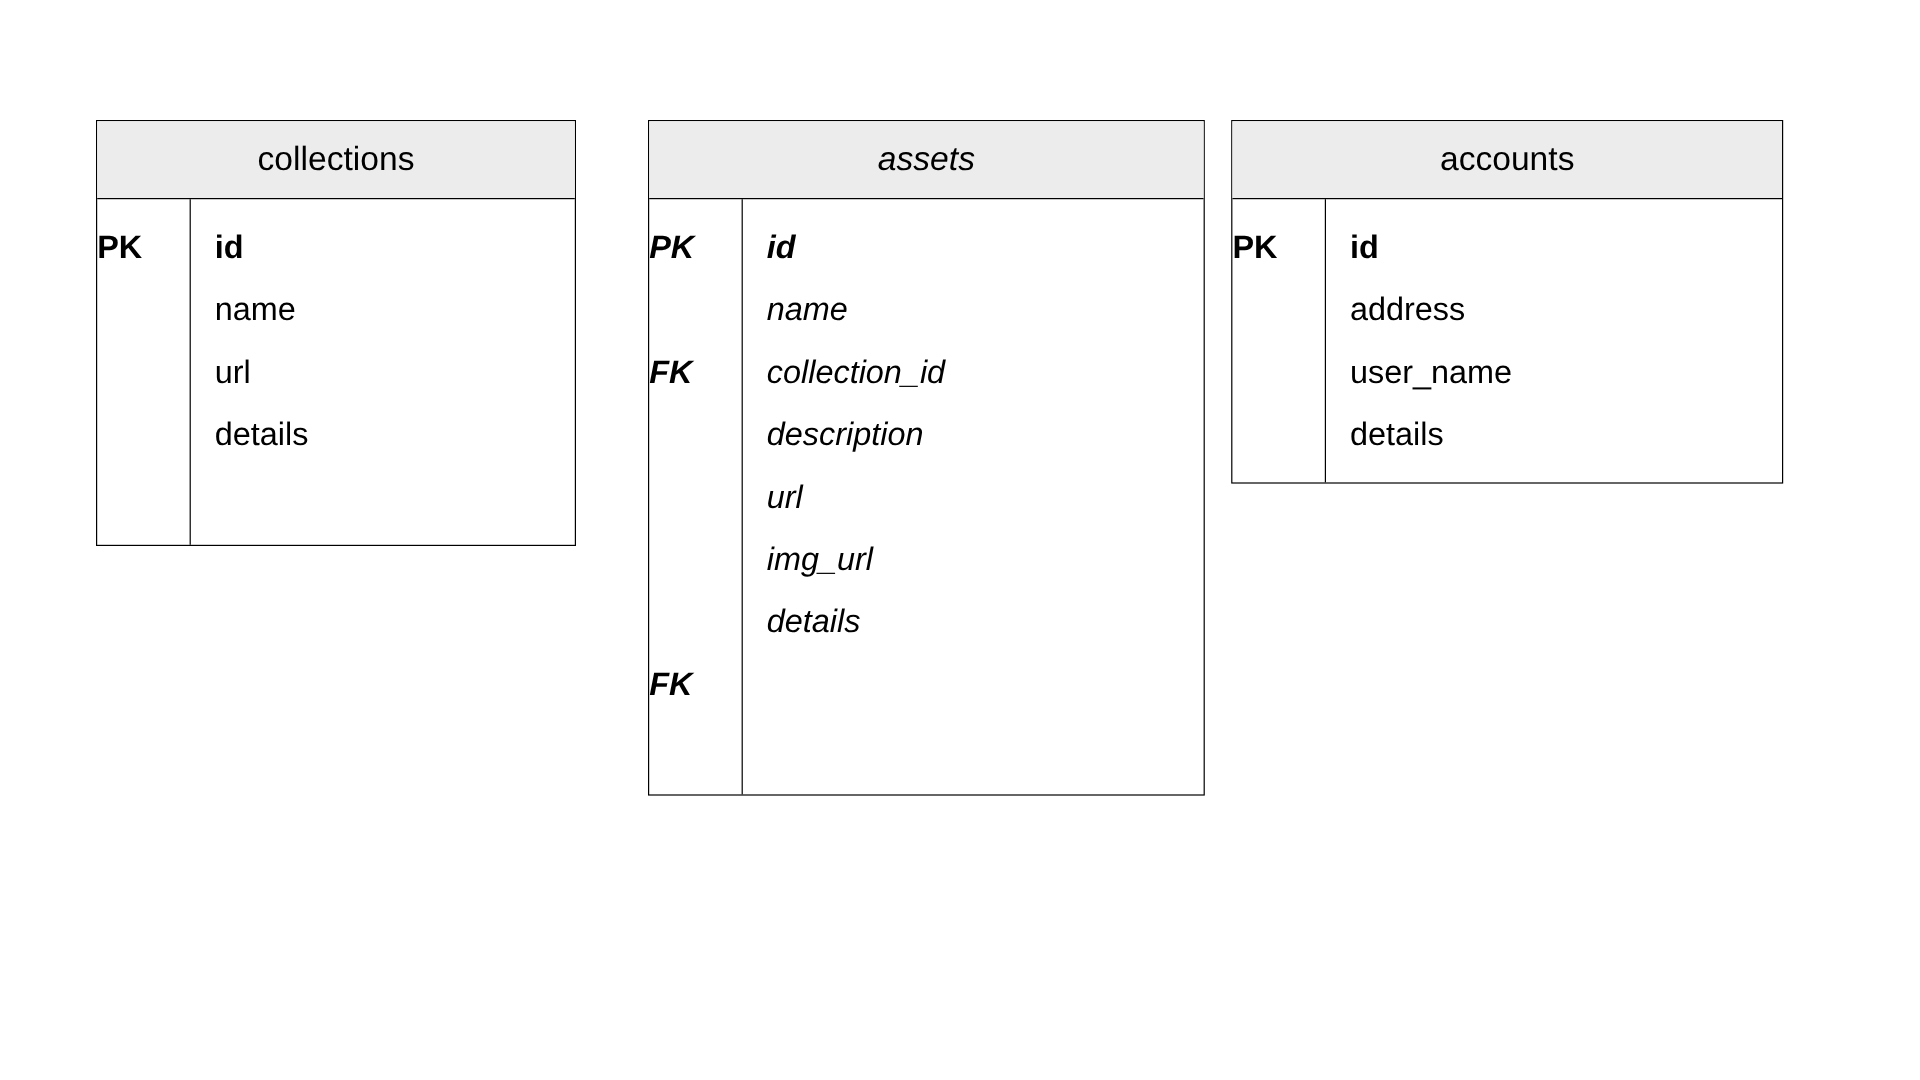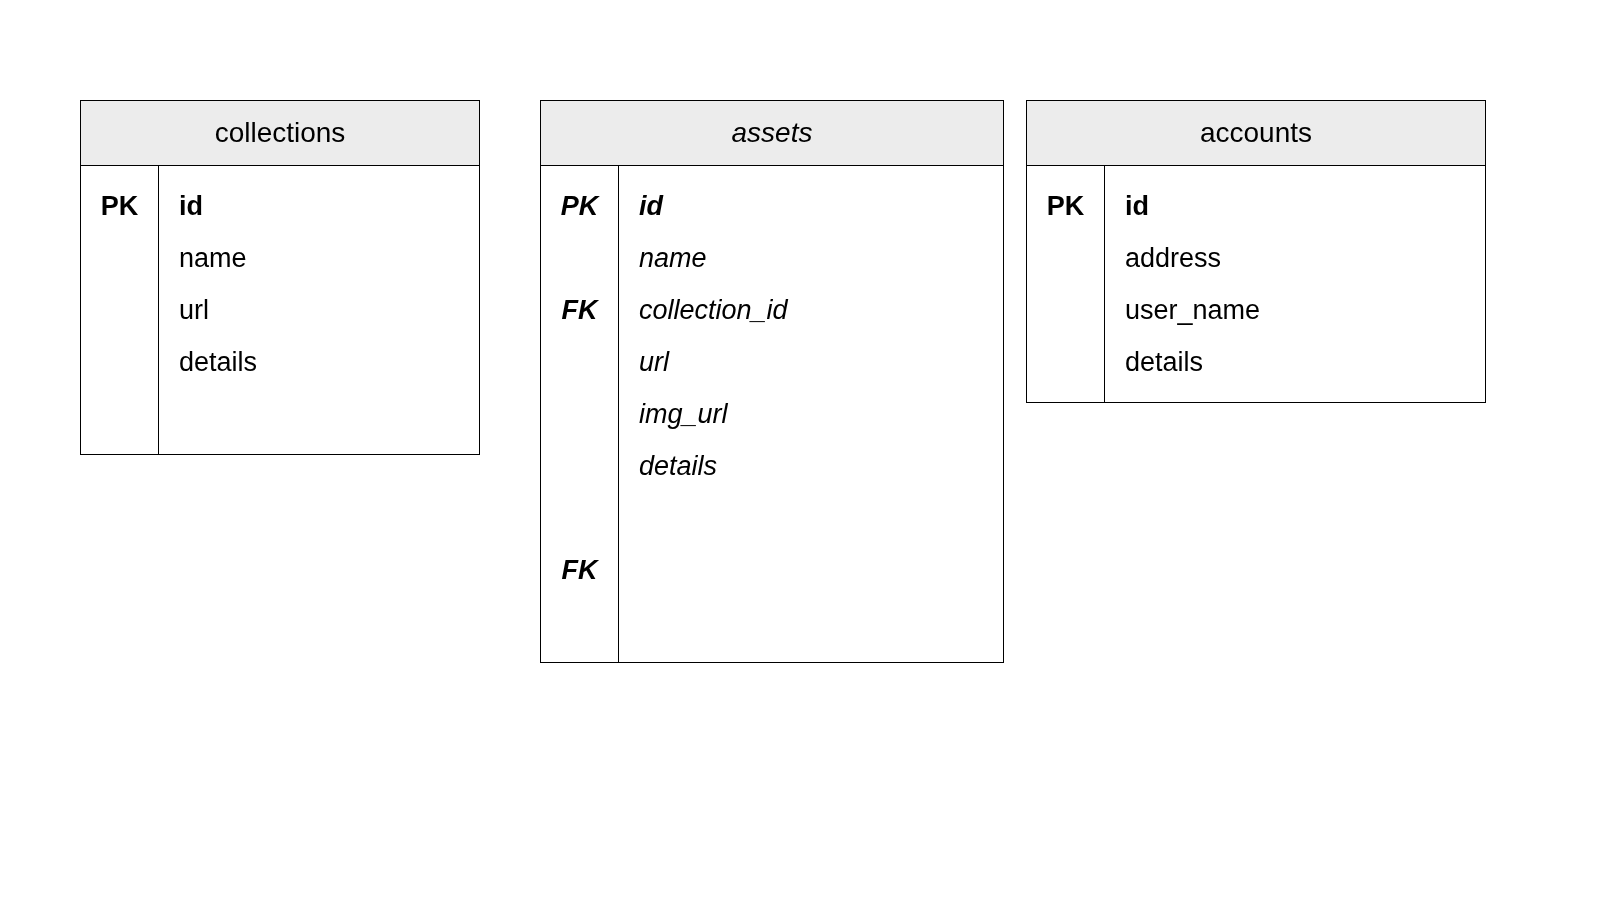--- a/index.html
+++ b/index.html
@@ -46,21 +46,21 @@
     padding: 14px 0;
     box-sizing: border-box;
   }
   .row {
     height: 52px;
     line-height: 52px;
     font-size: 27px;
     box-sizing: border-box;
   }
   .key-col .row {
-    text-align: center;
+    text-align: left;
     font-weight: 700;
   }
   .field-col .row {
     padding-left: 20px;
   }
   .bold {
     font-weight: 700;
   }
 </style>
 </head>
@@ -98,20 +98,21 @@
         <div class="row"></div>
         <div class="row"></div>
         <div class="row"></div>
         <div class="row">FK</div>
         <div class="row"></div>
       </div>
       <div class="field-col">
         <div class="row bold">id</div>
         <div class="row">name</div>
         <div class="row">collection_id</div>
+        <div class="row">description</div>
         <div class="row">url</div>
         <div class="row">img_url</div>
         <div class="row">details</div>
       </div>
     </div>
   </div>
 
   <div class="entity" style="left:1000px; top:100px; width:460px;margin-left:26px;">
     <div class="entity-header">accounts</div>
     <div class="entity-body">

